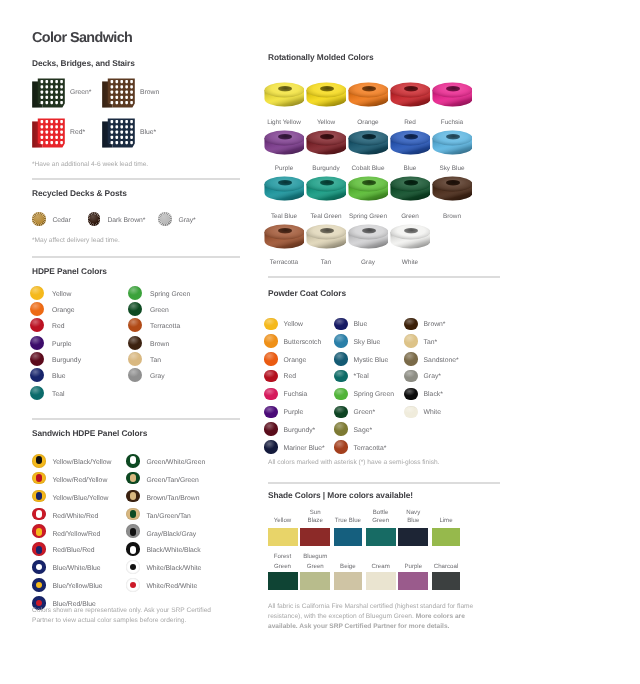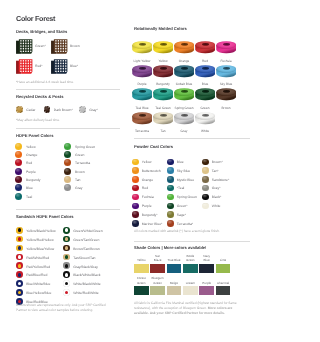--- a/index.html
+++ b/index.html
@@ -24,21 +24,21 @@
   .sw-tex::after{content:"";position:absolute;left:0;top:0;right:0;bottom:0;border-radius:50%;
     background:radial-gradient(circle at 40% 32%, rgba(255,255,255,.22), rgba(255,255,255,0) 58%, rgba(0,0,0,.18));}
   .sw-ring{border-radius:50%;position:relative;box-shadow:inset 0 0 .8px rgba(0,0,0,.25);}
   .sw-fab{position:relative;}
 </style>
 </head>
 <body>
 
 <div class="page">
 
-  <div class="ttl" style="position:absolute;left:16px;top:14px;">Color Forest</div>
+  <div class="ttl" style="position:absolute;left:16px;top:14px;">Color Sandwich</div>
 
   <div class="colL">
     <div class="sh" style="position:absolute;left:0;top:29px;">Decks, Bridges, and Stairs</div>
     <div id="decksGrid">
         <div style="position:absolute;left:0px;top:39px;"><svg xmlns="http://www.w3.org/2000/svg" width="16.5" height="15.5" viewBox="0 0 82 78">
             <defs>
               <linearGradient id="p0s" x1="0" y1="0" x2="1" y2="0">
                 <stop offset="0" stop-color="#000" stop-opacity="0.42"></stop>
                 <stop offset="1" stop-color="#000" stop-opacity="0.18"></stop>
               </linearGradient>

